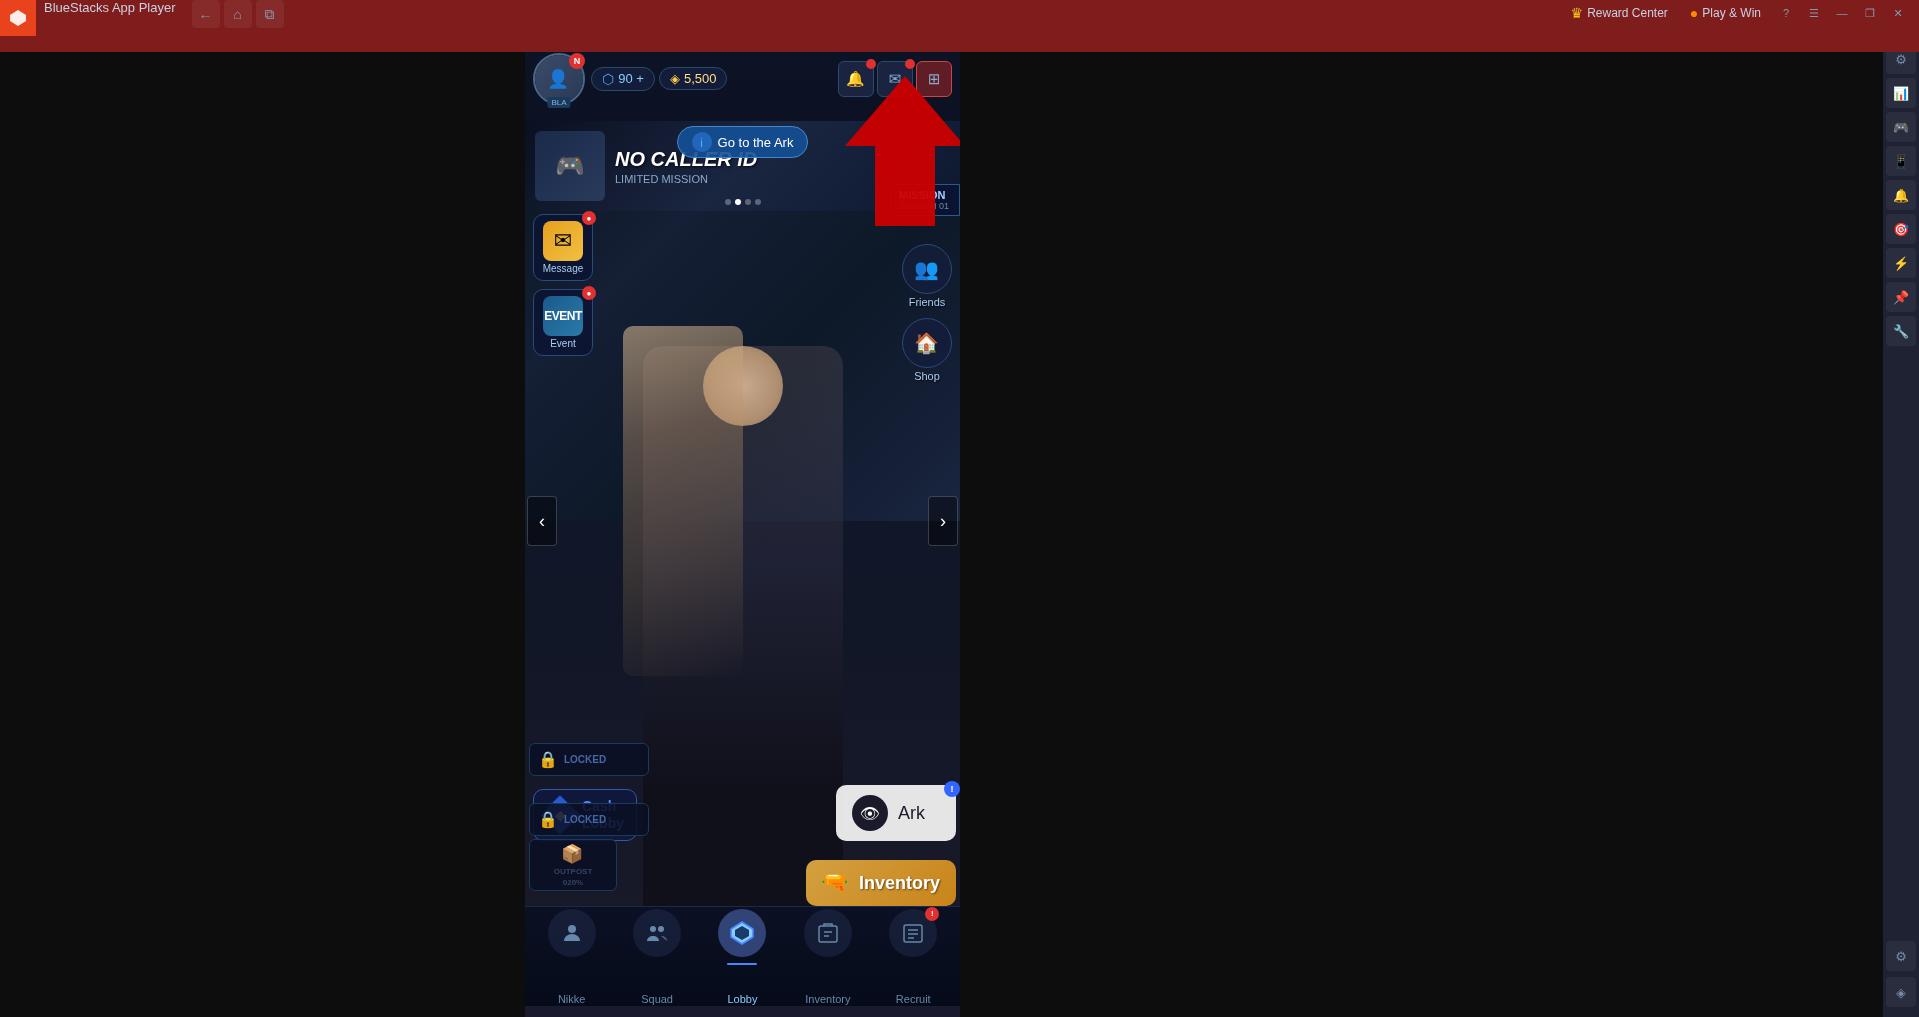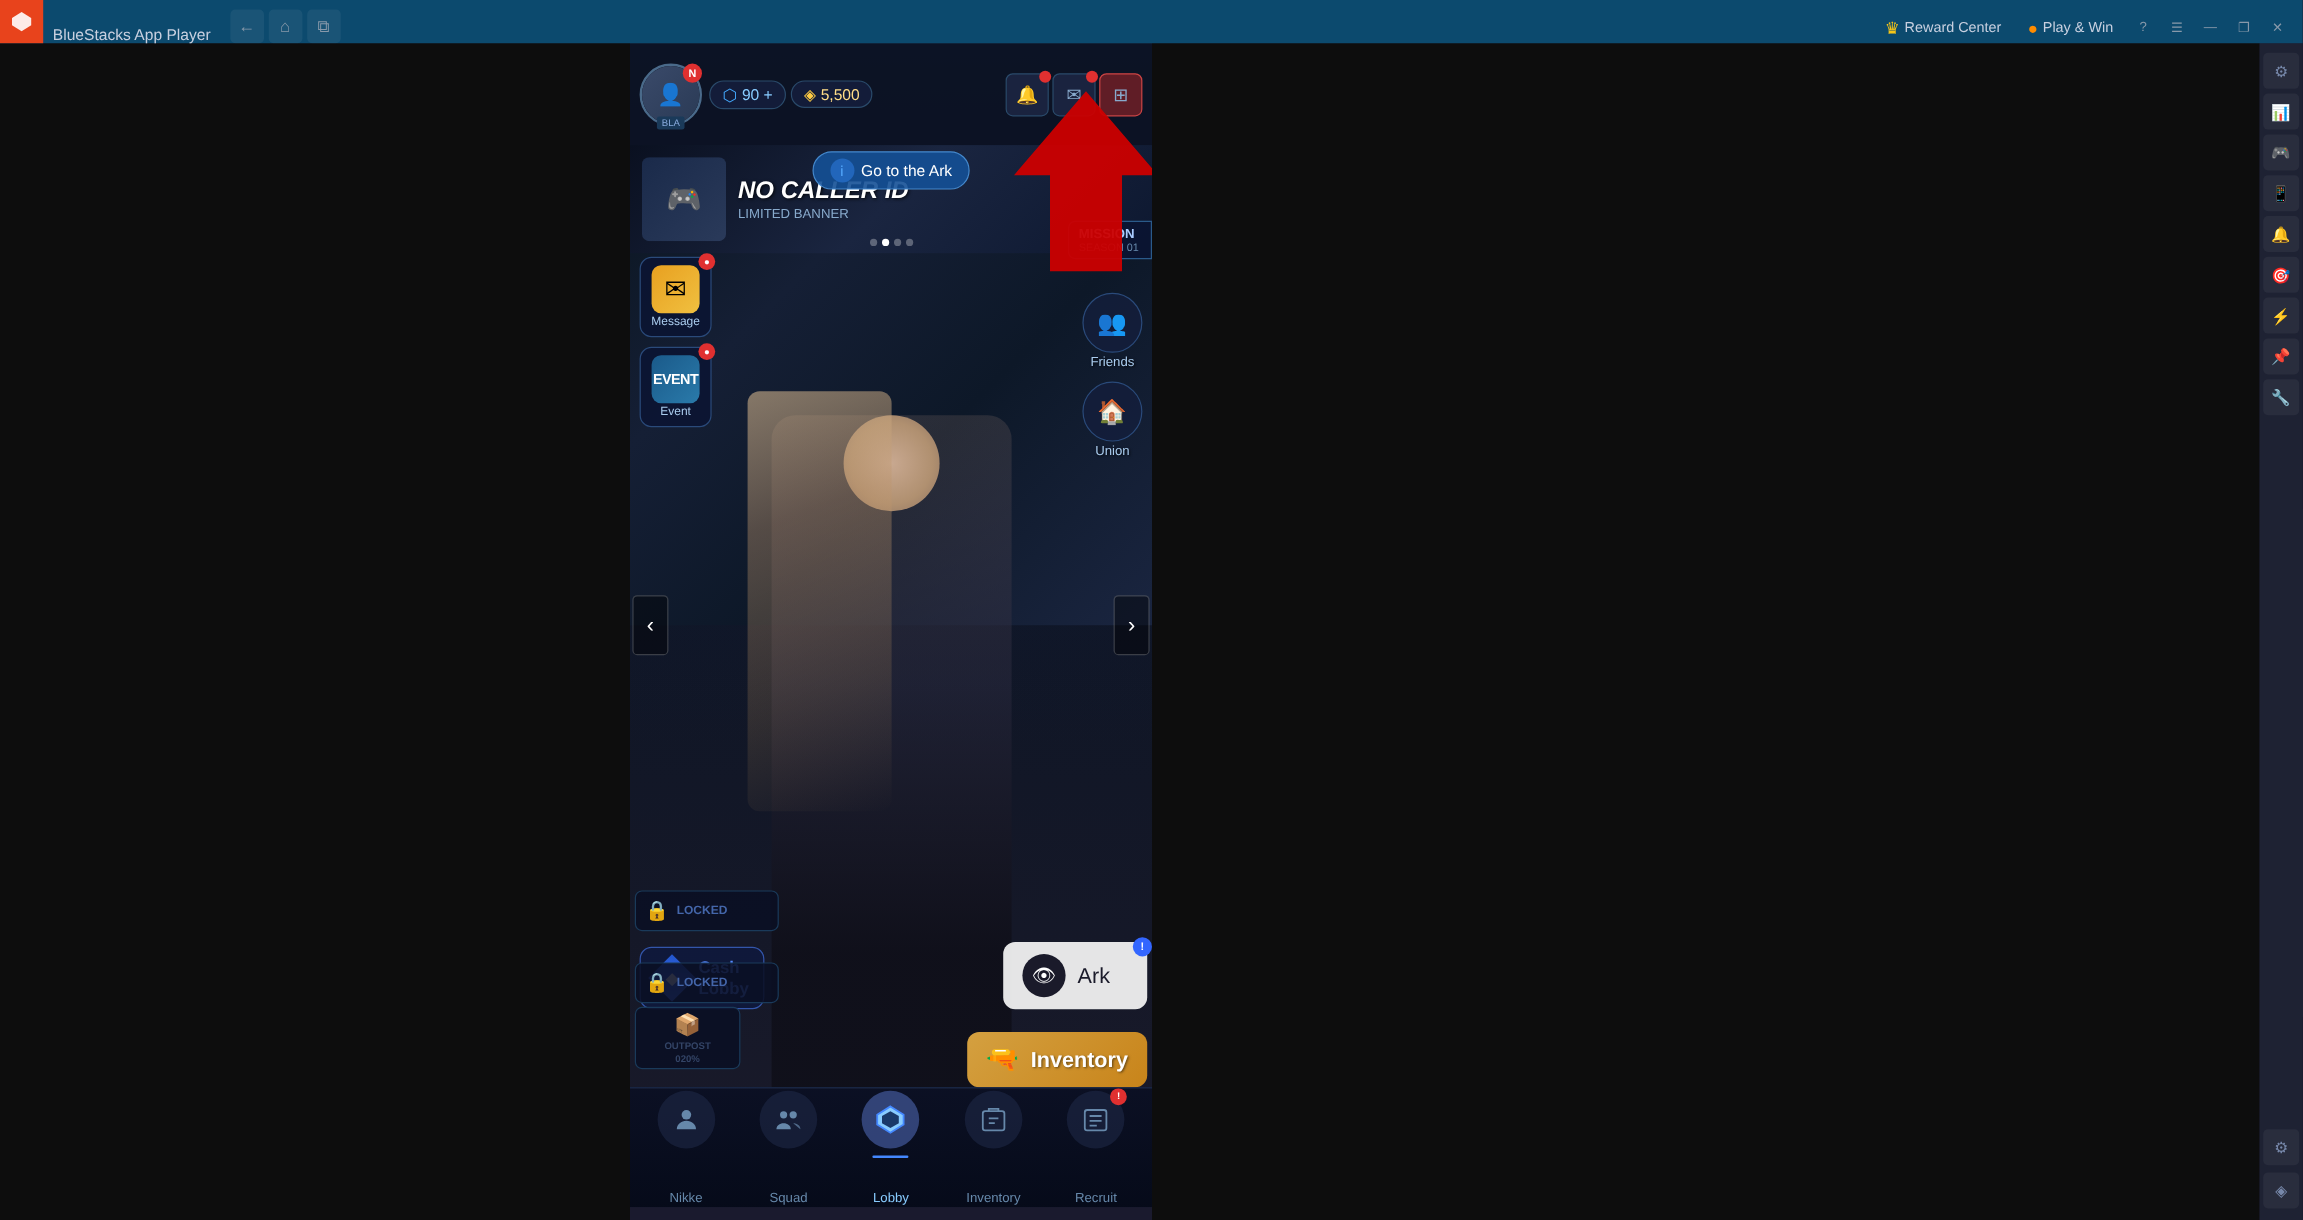--- a/index.html
+++ b/index.html
@@ -9,24 +9,24 @@
       background: #1a1a2e;
       font-family: 'Segoe UI', Arial, sans-serif;
       overflow: hidden;
       position: relative;
     }
 
     
     #titlebar {
       position: absolute;
       top: 0; left: 0; right: 0;
-      height: 36px;
-      background: #0c4a6e;
+      height: 52px;
+      background: #7f1d1d;
       display: flex;
-      align-items: flex-end;
+      align-items: flex-start;
       z-index: 100;
     }
     #titlebar-logo {
       width: 36px;
       height: 36px;
       background: #e8431c;
       display: flex; align-items: center; justify-content: center;
       font-size: 14px; font-weight: bold; color: white;
     }
     #titlebar-nav {
@@ -691,21 +691,21 @@
     </div>
   </div>
 
   <div class="banner-area">
     <div class="banner-content">
       <div class="banner-thumb">
         <div style="width:100%;height:100%;background:linear-gradient(135deg,#1a2a4a,#2a3a5a);display:flex;align-items:center;justify-content:center;color:#4466aa;font-size:24px;">🎮</div>
       </div>
       <div>
         <div class="banner-text">NO CALLER ID</div>
-        <div class="banner-text-sub">LIMITED BANNER</div>
+        <div class="banner-text-sub">LIMITED MISSION</div>
       </div>
     </div>
     <div class="banner-dots">
       <div class="banner-dot"></div>
       <div class="banner-dot active"></div>
       <div class="banner-dot"></div>
       <div class="banner-dot"></div>
     </div>
   </div>
 
@@ -734,21 +734,21 @@
     </div>
   </div>
 
   <div class="right-side-btns">
     <div class="r-side-btn">
       <div class="r-side-icon">👥</div>
       <span class="r-side-label">Friends</span>
     </div>
     <div class="r-side-btn">
       <div class="r-side-icon">🏠</div>
-      <span class="r-side-label">Union</span>
+      <span class="r-side-label">Shop</span>
     </div>
   </div>
 
   <div class="carousel-btn carousel-left">‹</div>
   <div class="carousel-btn carousel-right">›</div>
 
   <div class="cash-shop-btn">
     <div style="width:28px;height:28px;transform:rotate(45deg);background:linear-gradient(135deg,#2255cc,#4477ff);display:flex;align-items:center;justify-content:center;">
       <div style="transform:rotate(-45deg);color:white;font-size:14px;">◆</div>
     </div>

